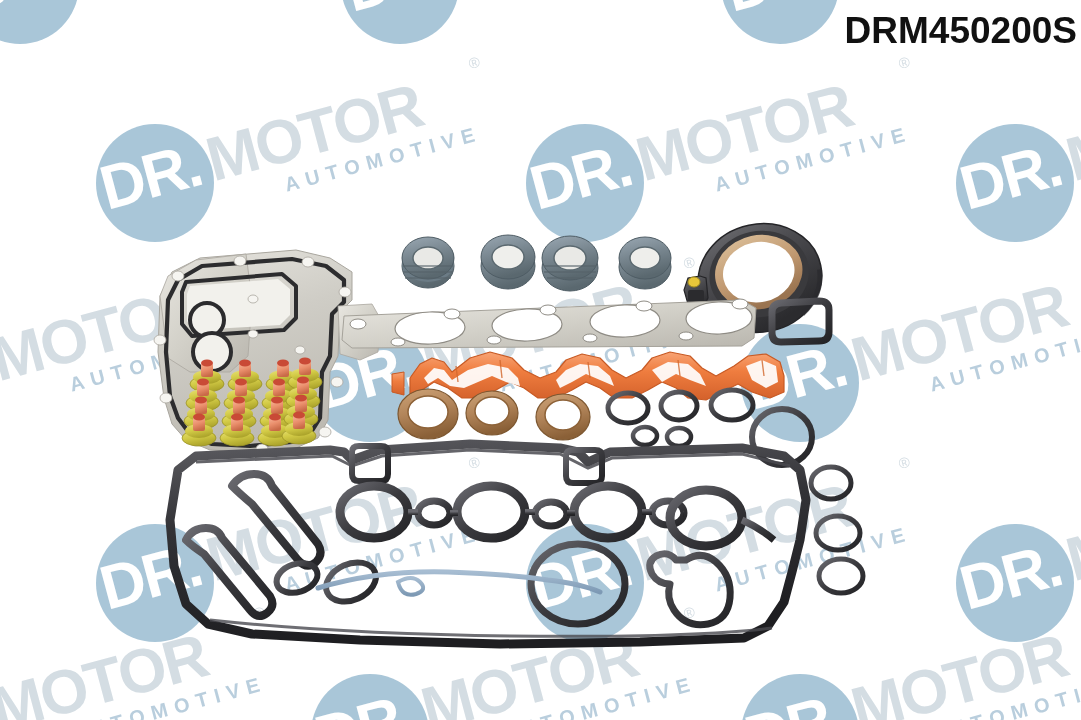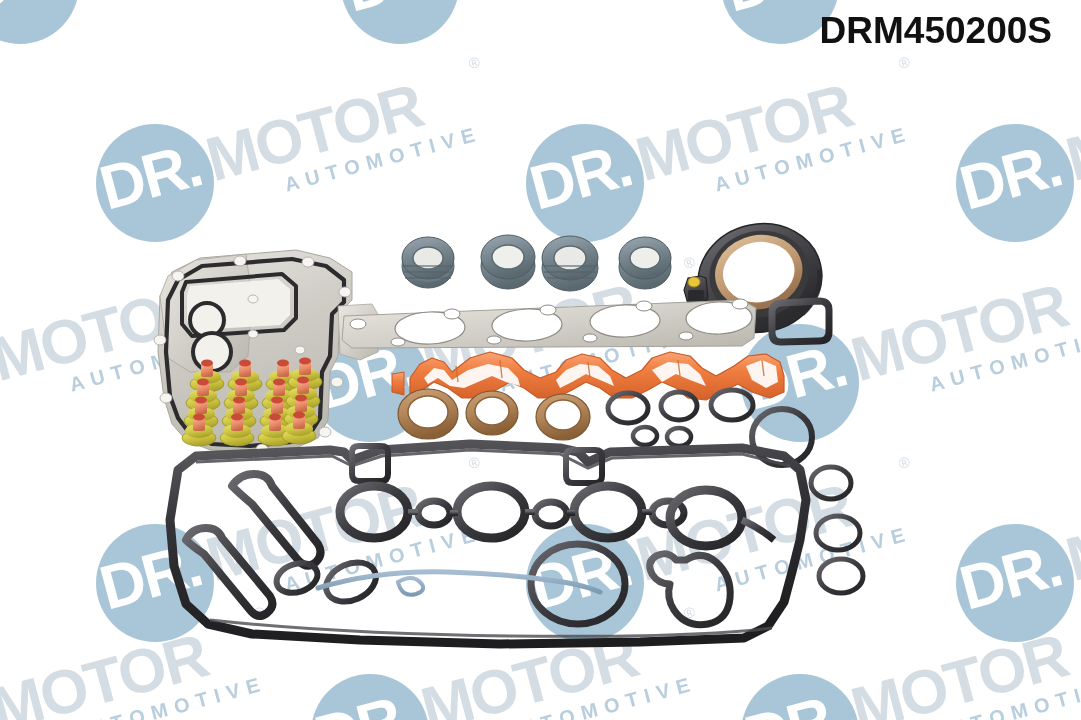--- a/index.html
+++ b/index.html
@@ -15,21 +15,21 @@
       transform:rotate(-15deg);transform-origin:40px 120px;}
   .wm .wm-dr{position:absolute;left:18px;top:62px;font-size:62px;font-weight:bold;color:#ffffff;
       letter-spacing:-2px;line-height:1;}
   .wm .wm-motor{position:absolute;left:128px;top:62px;font-size:62px;font-weight:bold;color:#d4dde3;
       letter-spacing:-2px;line-height:1;}
   .wm .wm-reg{position:absolute;left:405px;top:58px;font-size:15px;color:#d4dde3;}
   .wm .wm-auto{position:absolute;left:196px;top:126px;font-size:20px;font-weight:bold;color:#b9cedd;
       letter-spacing:7px;line-height:1;}
 
   
-  #partno{position:absolute;right:29px;top:10px;font-size:37px;font-weight:bold;color:#111;
+  #partno{position:absolute;right:4px;top:10px;font-size:37px;font-weight:bold;color:#111;
       letter-spacing:0px;font-family:"Liberation Sans",sans-serif;}
 
   
   #parts{position:absolute;inset:0;}
   #parts svg{position:absolute;left:0;top:0;}
 </style>
 </head>
 <body>
 
 <div id="stage">

